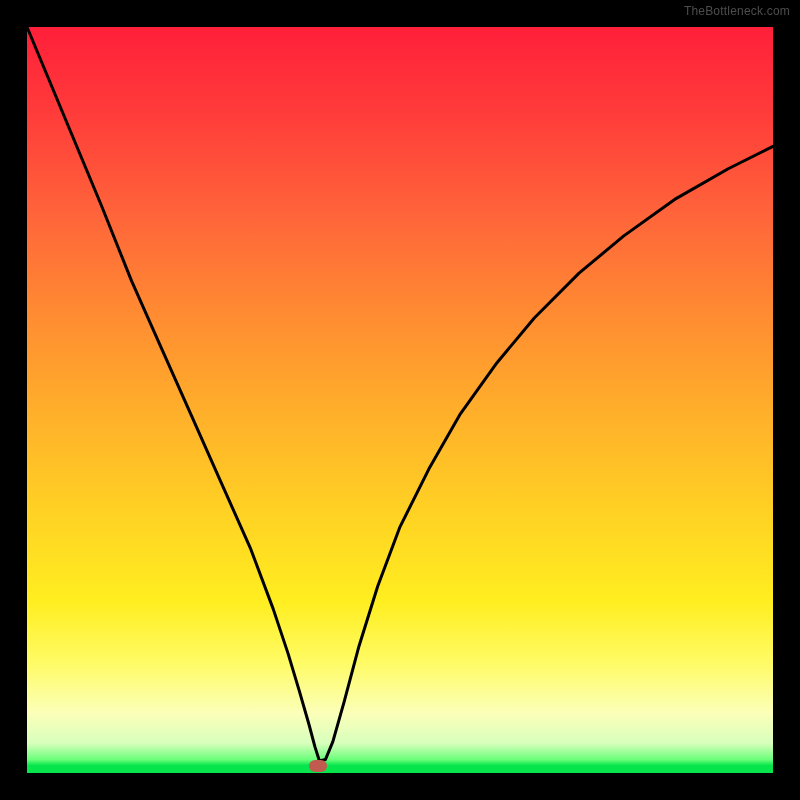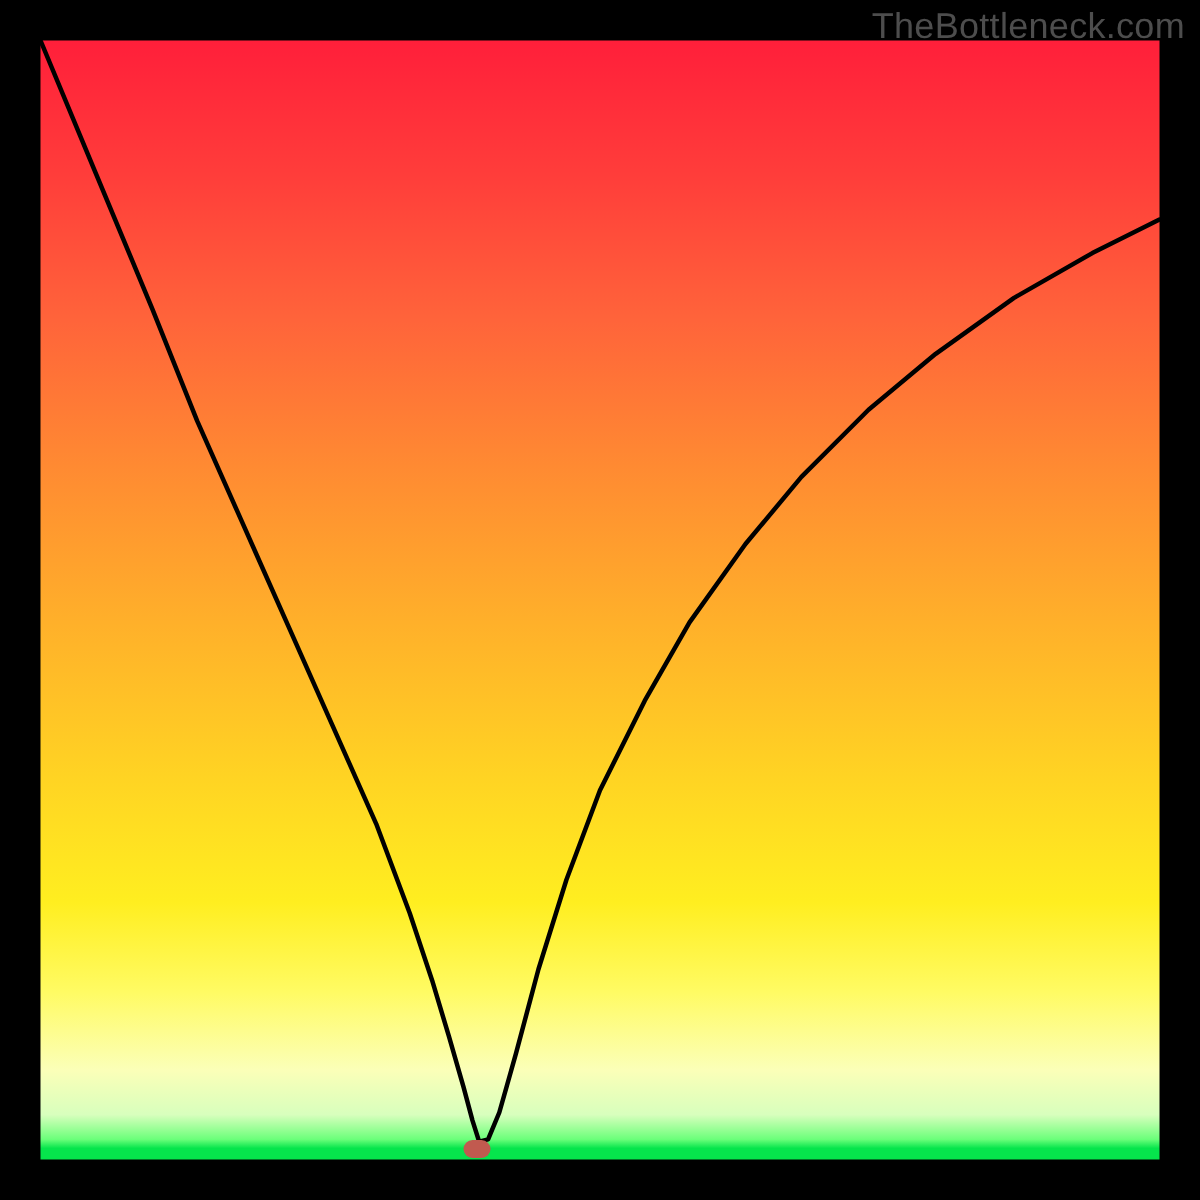--- a/index.html
+++ b/index.html
@@ -36,21 +36,21 @@
       #6bff7a 98.2%,
       #06e54c 99%,
       #06e54c 100%
     );
   }
   .watermark {
     position: absolute;
     top: 4px;
     right: 10px;
     color: #4d4d4d;
-    font-size: 24px;
+    font-size: 12px;
     font-weight: 500;
     letter-spacing: 0.2px;
     user-select: none;
   }
   svg.curve {
     position: absolute;
     inset: 0;
     width: 100%;
     height: 100%;
     overflow: visible;

